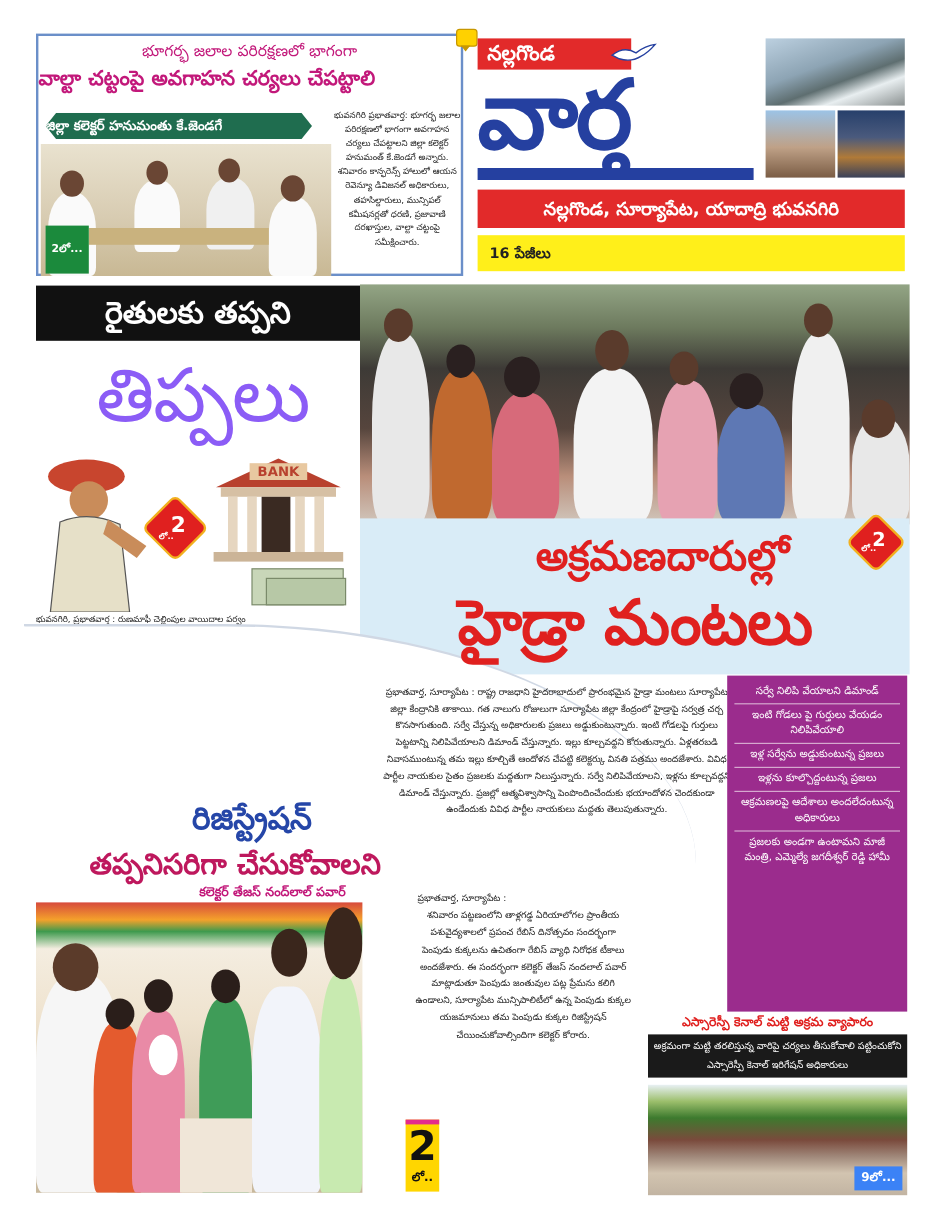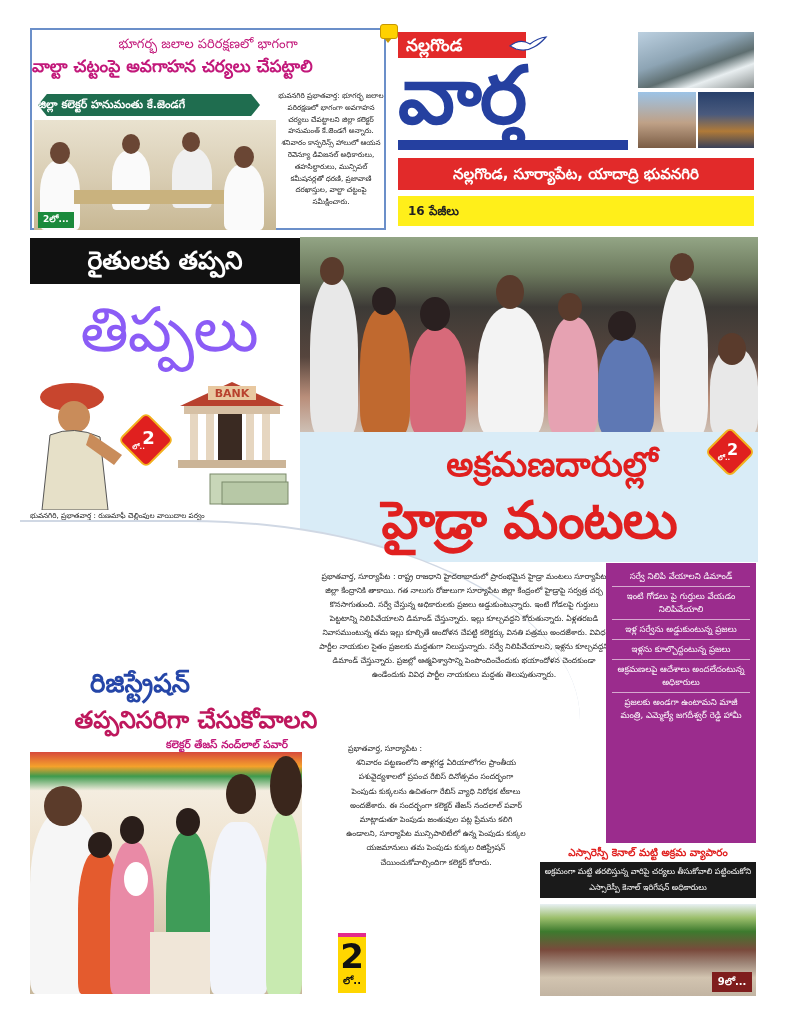--- a/index.html
+++ b/index.html
@@ -6,21 +6,21 @@
 body{width:787px;height:1024px;background:#fff;font-family:"DejaVu Sans",sans-serif;position:relative;overflow:hidden;color:#222}
 .abs{position:absolute}
 
 #tl{left:30px;top:28px;width:356px;height:202px;border:2px solid #6b8fc9;background:#fff}
 #tl .k1{position:absolute;left:0;right:0;top:6px;text-align:center;color:#c2187a;font-size:13px;font-weight:normal}
 #tl .k2{position:absolute;left:0;right:0;top:26px;text-align:left;color:#c2187a;font-size:17px;font-weight:bold}
 #tl .ban{position:absolute;left:6px;top:64px;width:222px;height:22px;background:#1f6d4f;color:#fff;font-size:11px;font-weight:bold;text-align:left;line-height:22px;clip-path:polygon(4% 0,96% 0,100% 50%,96% 100%,4% 100%,0 50%)}
 #tl .photo{position:absolute;left:2px;top:90px;width:242px;height:110px;background:linear-gradient(180deg,#e9e2cf 0%,#d8ccb2 55%,#c8b894 100%)}
 #tl .photo .p{position:absolute;border-radius:45% 45% 10% 10%;background:#fafafa}
 #tl .photo .h{position:absolute;border-radius:50%;background:#6a4634}
-#tl .tag{position:absolute;left:4px;bottom:2px;background:#1b8a3c;color:#fff;font-size:9px;font-weight:bold;padding:2px 5px}
+#tl .tag{position:absolute;left:4px;bottom:2px;background:#1b8a3c;color:#fff;font-size:9px;font-weight:bold;padding:14px 5px}
 #tl .txt{position:absolute;left:246px;top:60px;width:106px;font-size:7.2px;line-height:11.8px;text-align:center;color:#222}
 #chat{position:absolute;left:348px;top:-6px;width:18px;height:15px;background:#ffd100;border:1.5px solid #c79700;border-radius:3px}
 #chat:after{content:"";position:absolute;left:3px;bottom:-5px;border-left:4px solid transparent;border-right:4px solid transparent;border-top:5px solid #c79700}
 
 #mast{left:398px;top:30px;width:358px;height:200px}
 #mast .red1{position:absolute;left:0;top:2px;width:128px;height:26px;background:#e22a2a;color:#fff;font-size:17px;font-weight:bold;padding-left:8px;line-height:26px}
 #mast .bird{position:absolute;left:110px;top:6px;width:40px;height:18px}
 #mast .logo{position:absolute;left:0;top:26px;width:230px;height:82px;color:#2540a0;font-size:80px;font-weight:bold;line-height:80px;letter-spacing:-2px}
 #mast .bar{position:absolute;left:0;top:110px;width:230px;height:10px;background:#2540a0}
 #mast .img1{position:absolute;left:240px;top:2px;width:116px;height:56px;background:linear-gradient(160deg,#bcd0e0 0%,#8da4b4 40%,#5e6e70 60%,#e8eef0 75%,#8a9090 100%)}
@@ -46,36 +46,36 @@
 
 #bluebg{left:300px;top:432px;width:458px;height:130px;background:#d9ecf7}
 #hl1{left:392px;top:442px;width:320px;color:#e0201f;font-size:34px;font-weight:bold;text-align:center;line-height:44px}
 #hl2{left:300px;top:484px;width:458px;color:#e0201f;font-size:52px;font-weight:bold;text-align:center;line-height:72px;letter-spacing:-1px}
 #curve{left:20px;top:520px;width:560px;height:500px;background:#fff;border-radius:0 70% 0 0 / 0 40% 0 0;border-top:2px solid #d0d8e4}
 #hbody{left:318px;top:570px;width:292px;font-size:7.6px;line-height:14px;text-align:center;color:#222}
 #purple{left:606px;top:563px;width:150px;height:280px;background:#9b2c8d;color:#fff;font-size:8.6px;line-height:13px;text-align:center;padding:4px 6px}
 #purple div{border-bottom:1px solid #d6a8cf;padding:3px 0}
 #purple div:last-child{border:none}
 
-#rh1{left:90px;top:664px;width:240px;color:#2546a8;font-size:26px;font-weight:bold;line-height:38px}
+#rh1{left:90px;top:664px;width:240px;color:#2546a8;font-size:26px;font-weight:bold;text-align:center;line-height:38px}
 #rh2{left:36px;top:700px;width:320px;color:#be185d;font-size:24px;font-weight:bold;text-align:center;line-height:40px}
 #rsub{left:92px;top:738px;width:270px;color:#c2187a;font-size:10.5px;font-weight:bold;text-align:center}
 #rphoto{left:30px;top:752px;width:272px;height:242px;background:linear-gradient(180deg,#d74a3c 0%,#f4a12b 6%,#3e9a4d 10%,#f4ede0 16%,#efe3cf 40%,#c8b89c 100%);overflow:hidden}
 #rphoto .pp{position:absolute;border-radius:40% 40% 8% 8%}
 #rphoto .hd{position:absolute;border-radius:50%;background:#5b3b2a}
 #rbody{left:346px;top:742px;width:180px;font-size:7.6px;line-height:14.2px;text-align:center;color:#222}
 #rbody .first{text-align:left;padding-left:2px}
 #r2{left:338px;top:933px;width:28px;height:60px;background:#ffd600;border-top:4px solid #e42a8c}
 #r2 .n{color:#111;font-size:34px;font-weight:bold;text-align:center;line-height:38px}
 #r2 .l{color:#111;font-size:10px;font-weight:bold;text-align:center}
 
 #canh{left:540px;top:846px;width:216px;color:#e0201f;font-size:10.4px;font-weight:bold;text-align:center;background:#fff}
 #cansub{left:540px;top:862px;width:216px;background:#1a1a1a;color:#fff;font-size:8px;line-height:16px;text-align:center;padding:2px 2px}
 #canph{left:540px;top:904px;width:216px;height:92px;background:linear-gradient(180deg,#e8f0f4 0%,#9cbf6c 15%,#3d7a2e 30%,#7a4a3c 50%,#a0887a 65%,#d2c4b0 80%,#c2b4a2 100%)}
-#cantag{left:712px;top:972px;width:40px;height:20px;background:#7f1d1d;color:#fff;font-size:10px;font-weight:bold;text-align:center;line-height:20px}
+#cantag{left:712px;top:972px;width:40px;height:20px;background:#3b82f6;color:#fff;font-size:10px;font-weight:bold;text-align:center;line-height:20px}
 </style>
 </head>
 <body>
 
 <div id="tl" class="abs">
   <div id="chat"></div>
   <div class="k1">భూగర్భ జలాల పరిరక్షణలో భాగంగా</div>
   <div class="k2">వాల్టా చట్టంపై అవగాహన చర్యలు చేపట్టాలి</div>
   <div class="photo">
     <div class="p" style="left:6px;top:40px;width:40px;height:70px"></div>

